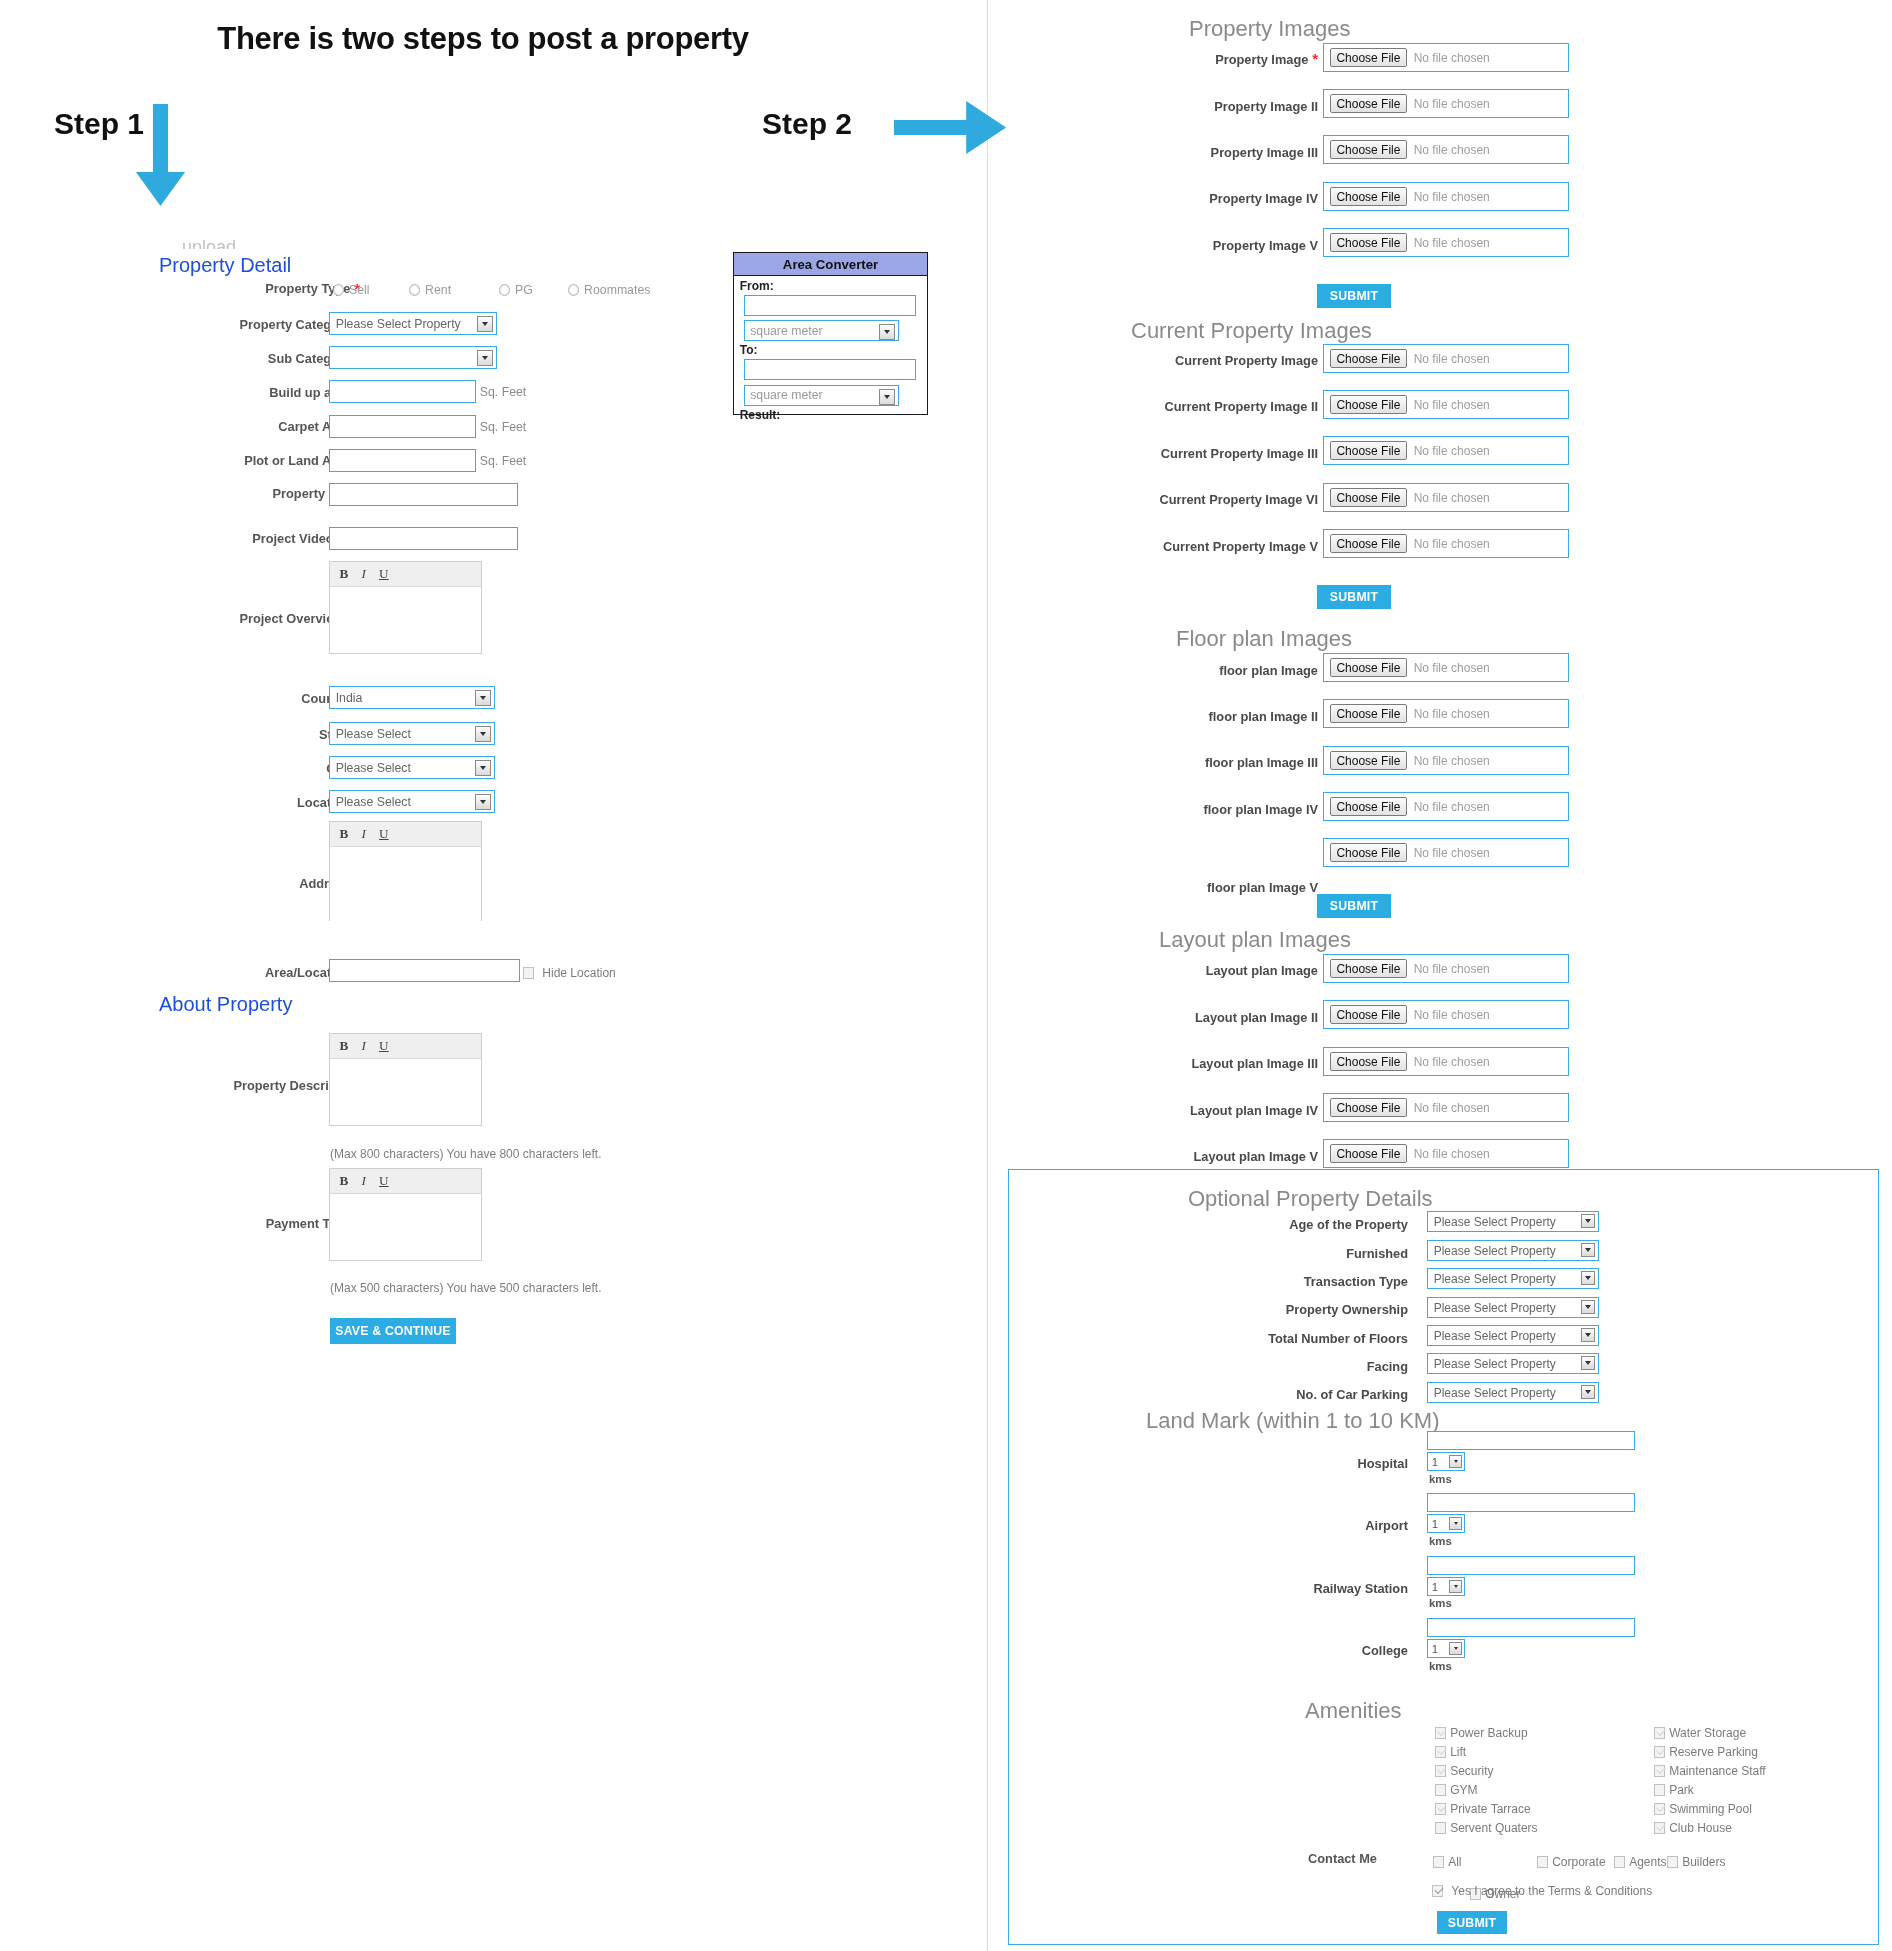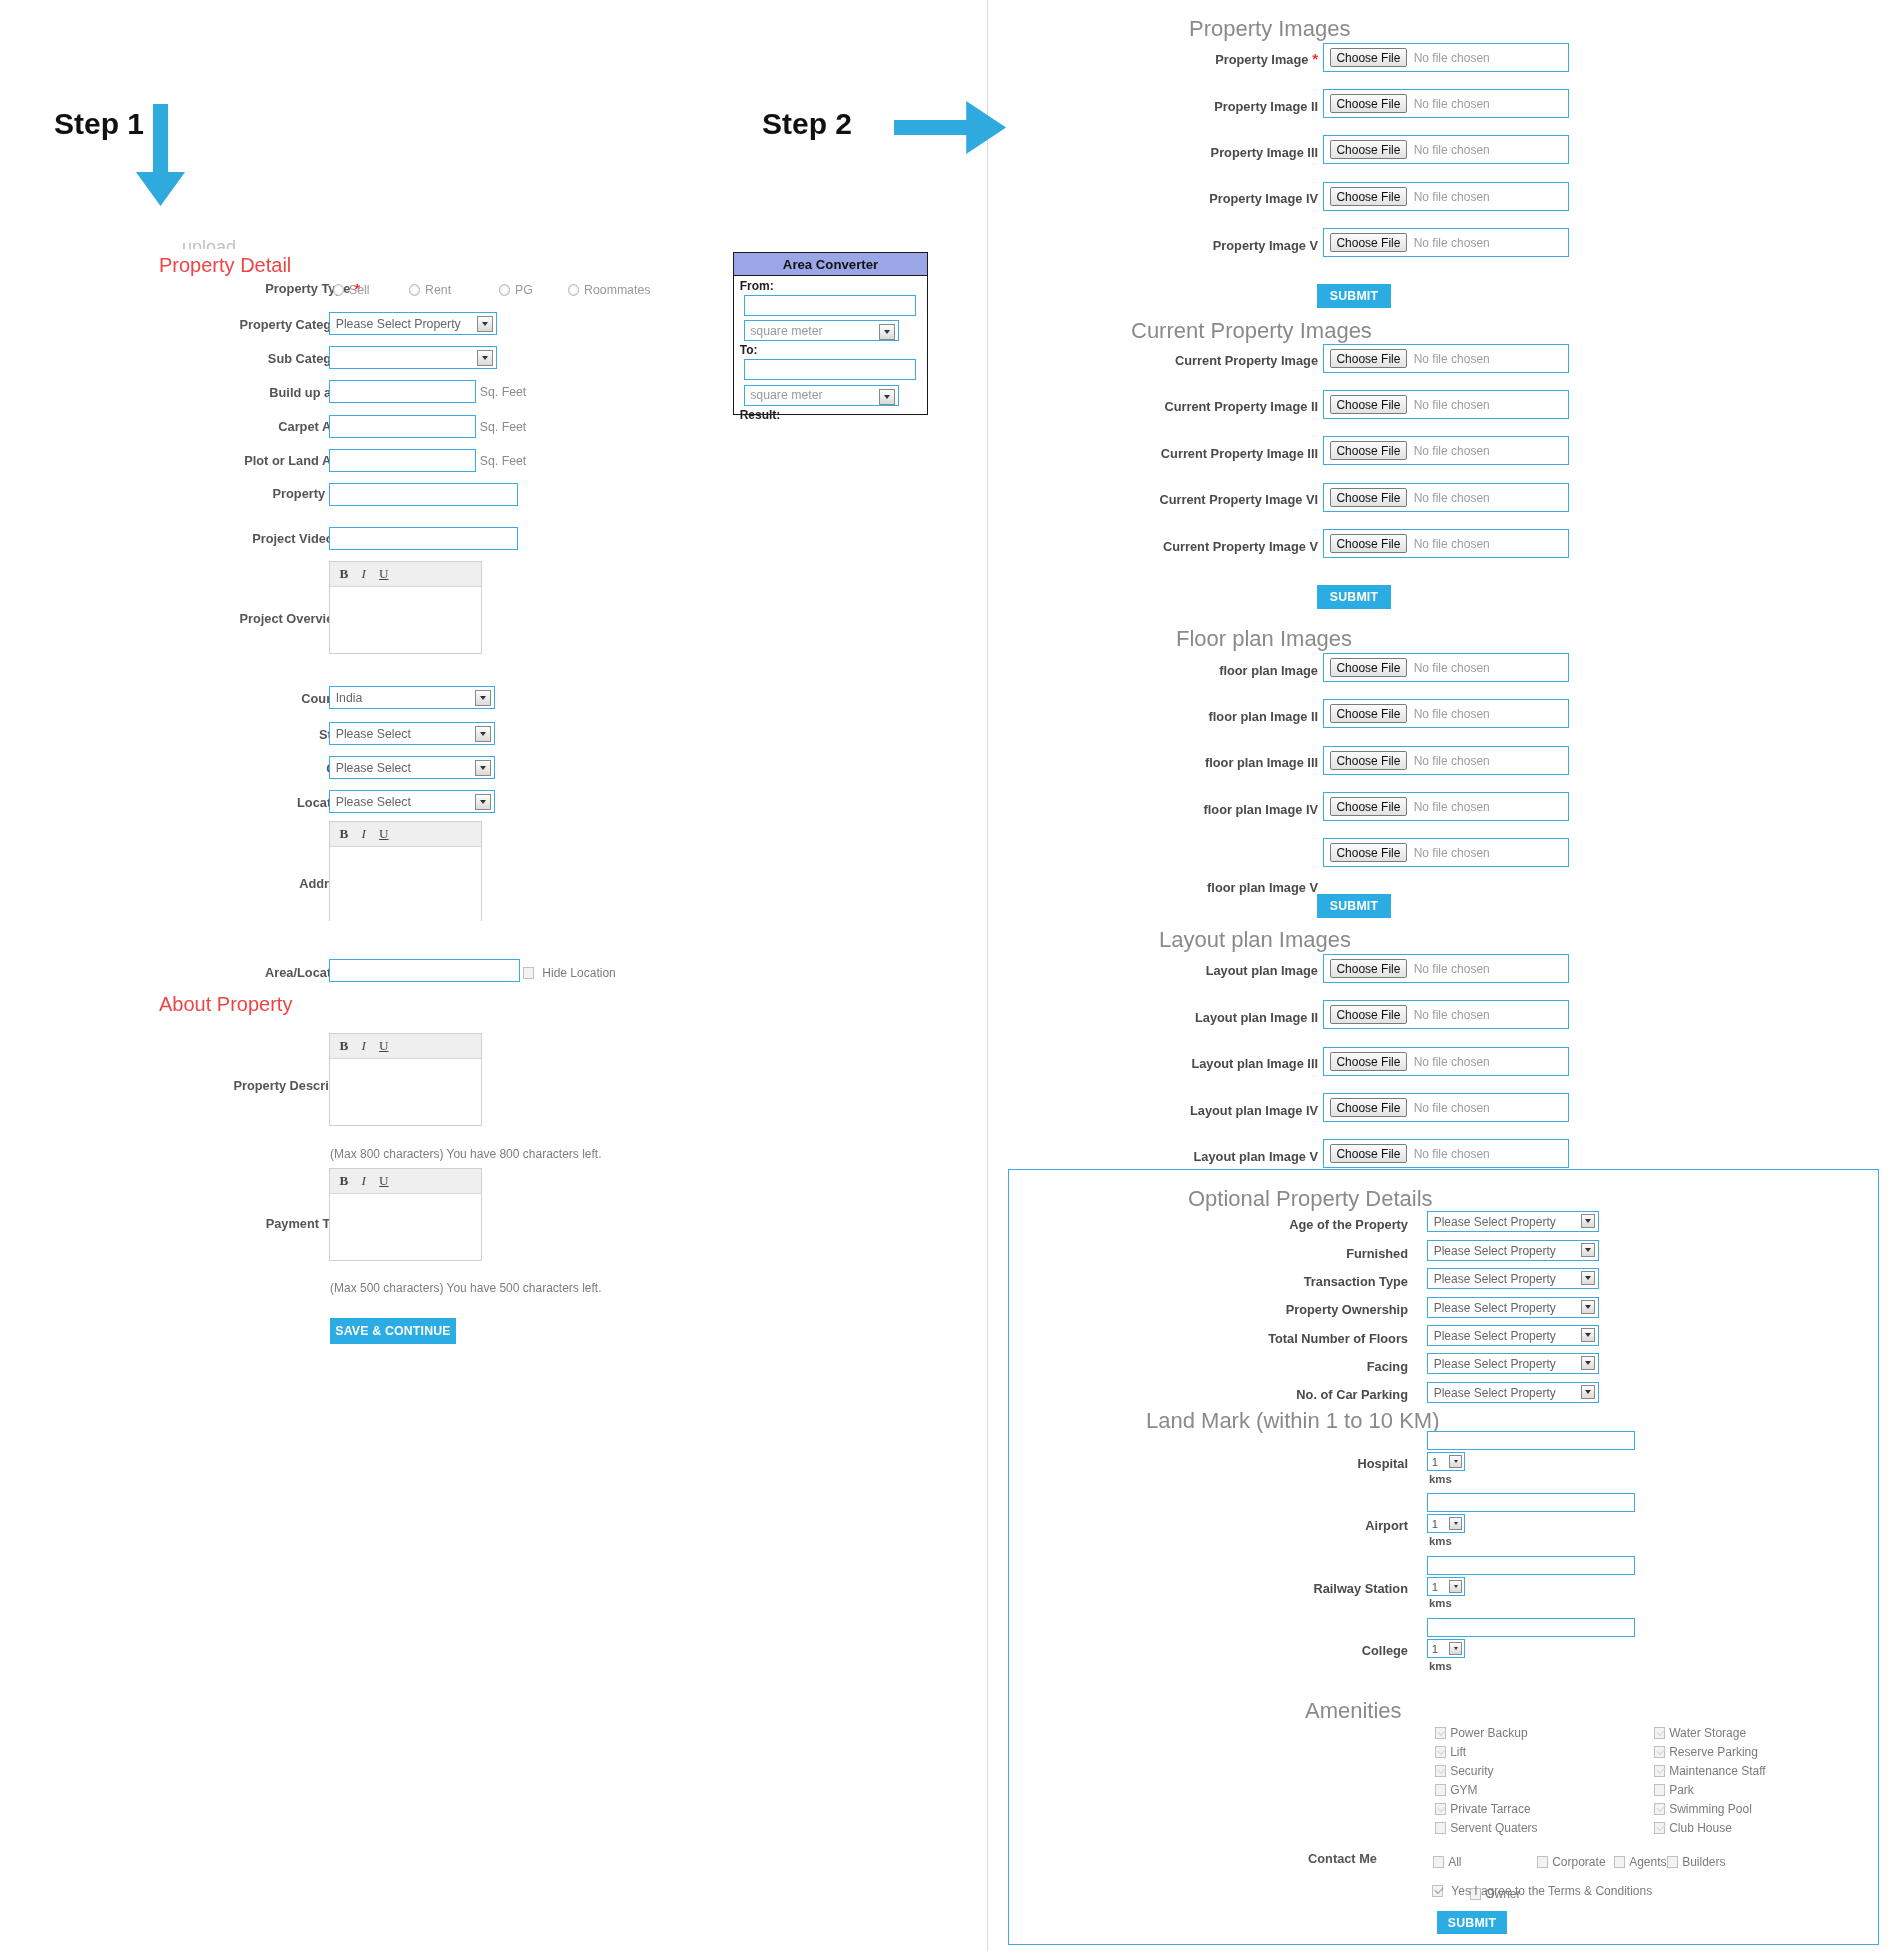--- a/index.html
+++ b/index.html
@@ -33,21 +33,21 @@
   .list-header {
     position:absolute; left:0; top:0; width:913px; height:32px;
     background:#2bace3; border-bottom:2.8px solid #1fa2dc;
     color:#fff; font-size:12.8px; font-weight:bold;
   }
   .list-header .lh-left { position:absolute; left:21px; top:8.5px; }
   .list-header .lh-right { position:absolute; right:13.2px; top:8.5px; }
 
   .ghost-upload { position:absolute; left:182px; top:237px; font-size:18px; color:#8d8d8d; opacity:.55; overflow:hidden; height:12.3px; }
 
-  .sec-title { font-size:20px; color:#ef4444; font-weight:normal; position:absolute; }
+  .sec-title { font-size:20px; color:#1d4ed8; font-weight:normal; position:absolute; }
 
   
   .row { position:absolute; display:flex; align-items:center; }
   .lbl { font-size:12.8px; font-weight:bold; color:#555; text-align:right; }
   .req { color:#ff2d2d; font-weight:bold; margin-left:3.8px; }
 
   input[type=text].tin, .tin {
     border:0.9px solid #3aabe0; background:#fff; height:22px; font-size:12.3px;
     padding:0 4.7px; color:#555; font-family:"Liberation Sans",sans-serif; outline:none;
   }
@@ -109,20 +109,21 @@
   .mini-sel .arw { position:absolute; right:1.9px; top:1.9px; width:13.2px; height:13.2px; border:0.9px solid #8a8a8a; background:linear-gradient(#fdfdfd,#dadada); display:flex; align-items:center; justify-content:center; }
   .mini-sel .arw:after { content:""; border-left:2.8px solid transparent; border-right:2.8px solid transparent; border-top:3.8px solid #333; }
 </style>
 </head>
 <body>
 
 <div class="page">
 
   <div class="v-divider"></div>
 
+  <div class="headline">There is two steps to post a property</div>
   <div class="step1-label">Step 1</div>
   <div class="step2-label">Step 2</div>
 
   <svg class="arrow-down" viewBox="0 0 60 110">
     <polygon points="22,0 38,0 38,72 56,72 30,108 4,72 22,72" fill="#2eaade"></polygon>
   </svg>
   <svg class="arrow-right" viewBox="0 0 120 60">
     <polygon points="0,22 76,22 76,2 118,30 76,58 76,38 0,38" fill="#2eaade"></polygon>
   </svg>
 

